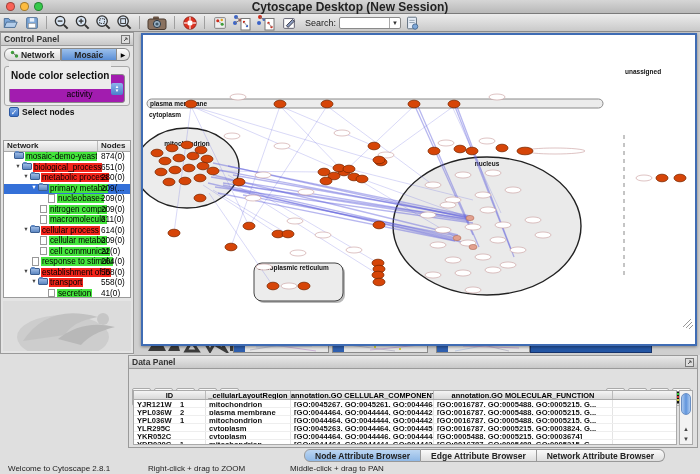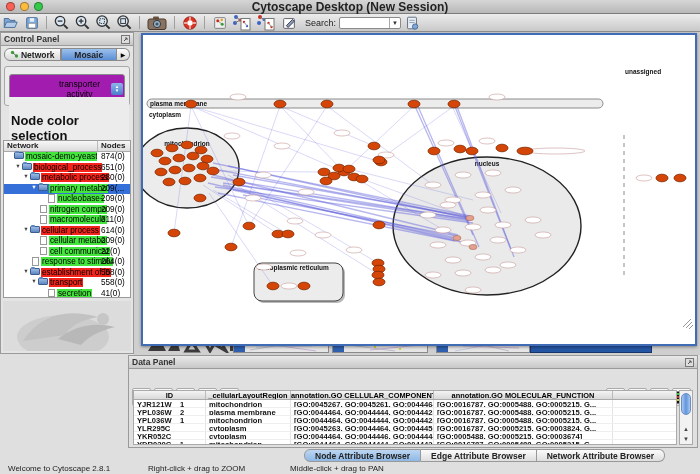--- a/index.html
+++ b/index.html
@@ -37,21 +37,21 @@
   .float-ico { margin-left:auto; }
   #cp-tabs { display:flex; align-items:center; height:17px; padding:2px 3px; }
   .cp-tab { flex:1; height:13px; font-size:8.5px; font-weight:bold; display:flex; align-items:center;
     justify-content:center; gap:2px; background:linear-gradient(#fdfdfd,#d8d8d8); border:1px solid #8a8a8a; color:#222; }
   .cp-tab.first { border-radius:6px 0 0 6px; }
   .cp-tab.sel { background:linear-gradient(#9cc0ec,#5b8fd6); }
   .cp-tab-more { width:13px; height:13px; border:1px solid #8a8a8a; border-left:none; border-radius:0 6px 6px 0;
     background:linear-gradient(#fdfdfd,#d8d8d8); font-size:6px; display:flex; align-items:center; justify-content:center; }
   #groupbox { margin:3px 3px 0 3px; border:1px solid #a8a8a8; border-radius:3px; background:#ececec;
     padding:2px 4px 4px 4px; position:relative; height:40px; }
-  #groupbox-legend { position:absolute; top:-5px; left:4px; background:#ececec; font-size:13px; font-weight:bold; padding:16px 2px; color:#111;margin-top:35px; }
+  #groupbox-legend { position:absolute; top:-5px; left:4px; background:#ececec; font-size:10px; font-weight:bold; padding:8px 2px; color:#111; }
   #color-select { margin-top:5px; height:29px; background:#a21caf; border:1px solid #8a8a8a; border-radius:3px;
     display:flex; align-items:center; font-size:8.5px;padding-left:38px; }
   #color-select span.val { flex:1; text-align:center; }
   .stepper { width:12px; height:12px; margin-right:1px; border-radius:2px; background:linear-gradient(#8db4ea,#4a7ecc);
     display:flex; flex-direction:column; align-items:center; justify-content:center; color:#fff; font-size:4.5px; line-height:4px; }
   #select-nodes-row { display:flex; align-items:center; gap:3px; margin-top:4px; }
   .chk { width:10px; height:10px; border-radius:2px; background:linear-gradient(#7aa6e6,#3e74c8); border:1px solid #2b57a0;
     color:#fff; font-size:8px; line-height:9px; text-align:center; font-weight:bold; }
   #select-nodes-row label { font-size:8.5px; font-weight:bold; color:#111; }
 

